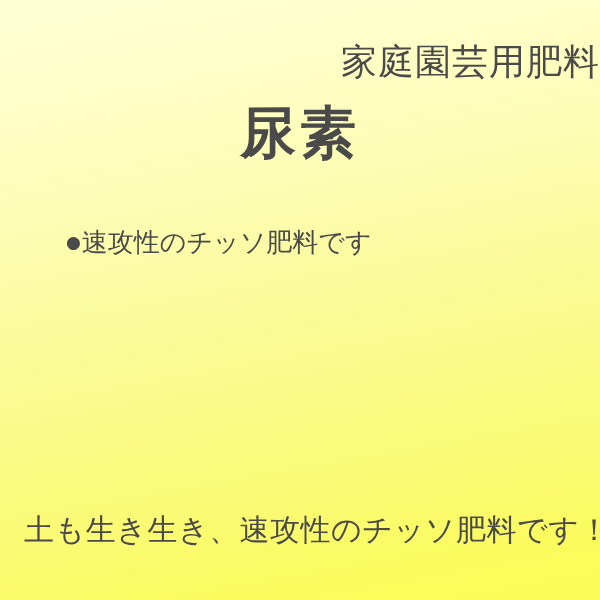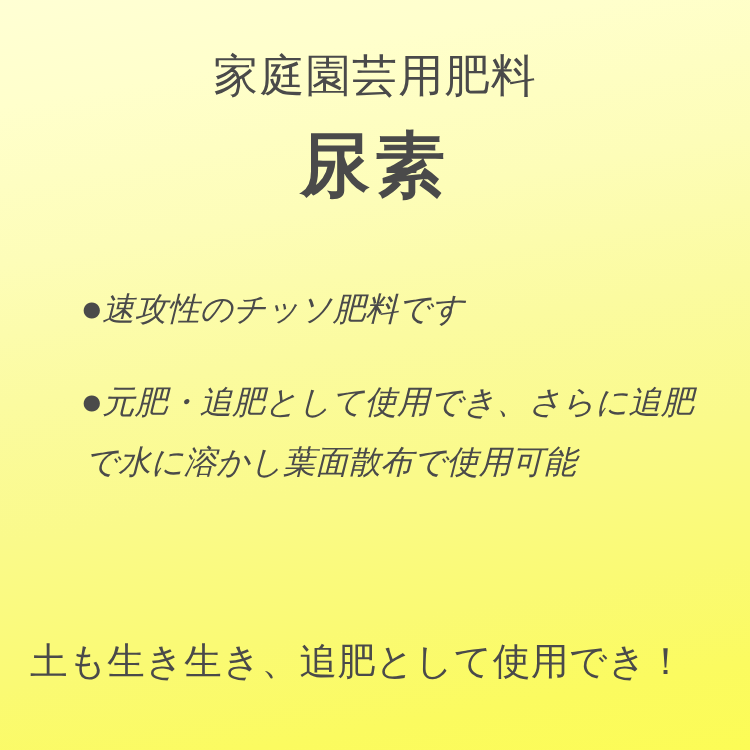--- a/index.html
+++ b/index.html
@@ -44,20 +44,21 @@
     text-align: center;
   }
 
   #product-subtitle {
     font-size: 36px;
     line-height: 48px;
     letter-spacing: 1px;
     font-weight: 400;
     color: #4a4a4a;
     white-space: nowrap;
+    text-align: right;
   }
 
   #product-title {
     margin-top: 4px;
     font-size: 56px;
     line-height: 86px;
     font-weight: 700;
     letter-spacing: 4px;
     color: #4a4a4a;
     white-space: nowrap;
@@ -69,25 +70,24 @@
     left: 68px;
     right: 20px;
     top: 224px;
     list-style: none;
     margin: 0;
     padding: 0;
   }
 
   .feature-item {
     font-size: 26px;
-    line-height: 48px;
+    line-height: 36px;
     color: #4a4a4a;
     margin-bottom: 26px;
     text-indent: -2px;
-    font-style: italic;
   }
 
   .feature-item:last-child {
     margin-bottom: 0;
   }
 
   .feature-bullet {
     font-size: 17px;
     vertical-align: 3px;
     margin-right: 1px;
@@ -113,20 +113,17 @@
 
   <div id="header-block">
     <div id="product-subtitle">家庭園芸用肥料</div>
     <div id="product-title">尿素</div>
   </div>
 
   <ul id="feature-list">
     <li class="feature-item">
       <span class="feature-bullet">●</span><span>速攻性のチッソ肥料です</span>
     </li>
-    <li class="feature-item">
-      <span class="feature-bullet">●</span><span>元肥・追肥として使用でき、さらに追肥で水に溶かし葉面散布で使用可能</span>
-    </li>
   </ul>
 
-  <div id="tagline">土も生き生き、追肥として使用でき！</div>
+  <div id="tagline">土も生き生き、速攻性のチッソ肥料です！</div>
 
 </div>
 
 </body></html>

